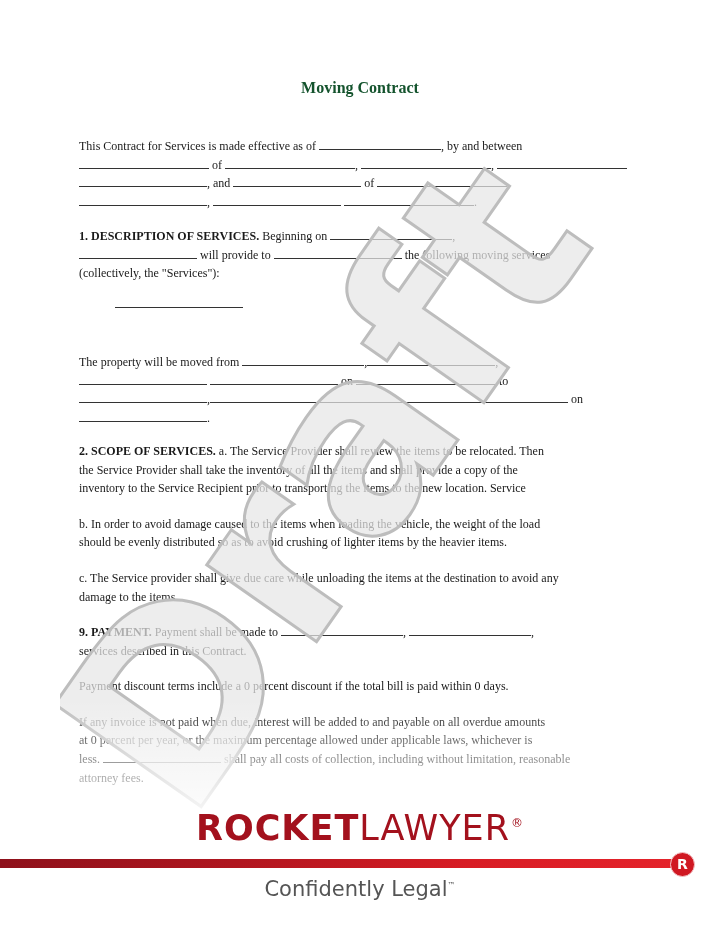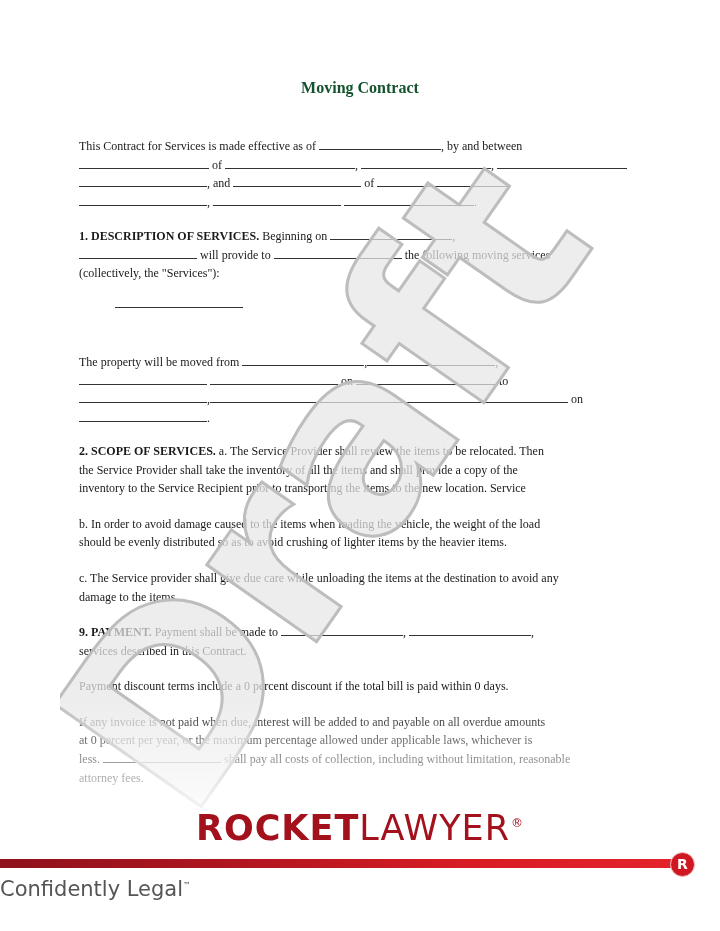--- a/index.html
+++ b/index.html
@@ -38,21 +38,21 @@
   .bar {
     position: absolute; top: 859px; left: 0; width: 672px; height: 9px;
     background: linear-gradient(to right, #8e111b 0%, #b0161f 35%, #d81c24 70%, #e4232b 100%);
   }
   .rbadge {
     position: absolute; left: 670px; top: 852px; width: 23px; height: 23px; border-radius: 50%;
     background: #d01822; color: #fff; font-family: "DejaVu Sans", sans-serif; font-weight: bold;
     font-size: 14px; text-align: center; line-height: 23px; border: 1px solid #f4c7c9;
   }
   .tagline {
-    position: absolute; top: 877px; left: 0; width: 720px; text-align: left;
+    position: absolute; top: 877px; left: 0; width: 720px; text-align: center;
     font-family: "DejaVu Sans", "Liberation Sans", sans-serif; font-size: 21px; color: #555;
   }
   .tagline .tm { font-size: 8px; vertical-align: super; }
 </style>
 </head>
 <body>
 
 <div class="page">
 
   <div class="title">Moving Contract</div>

